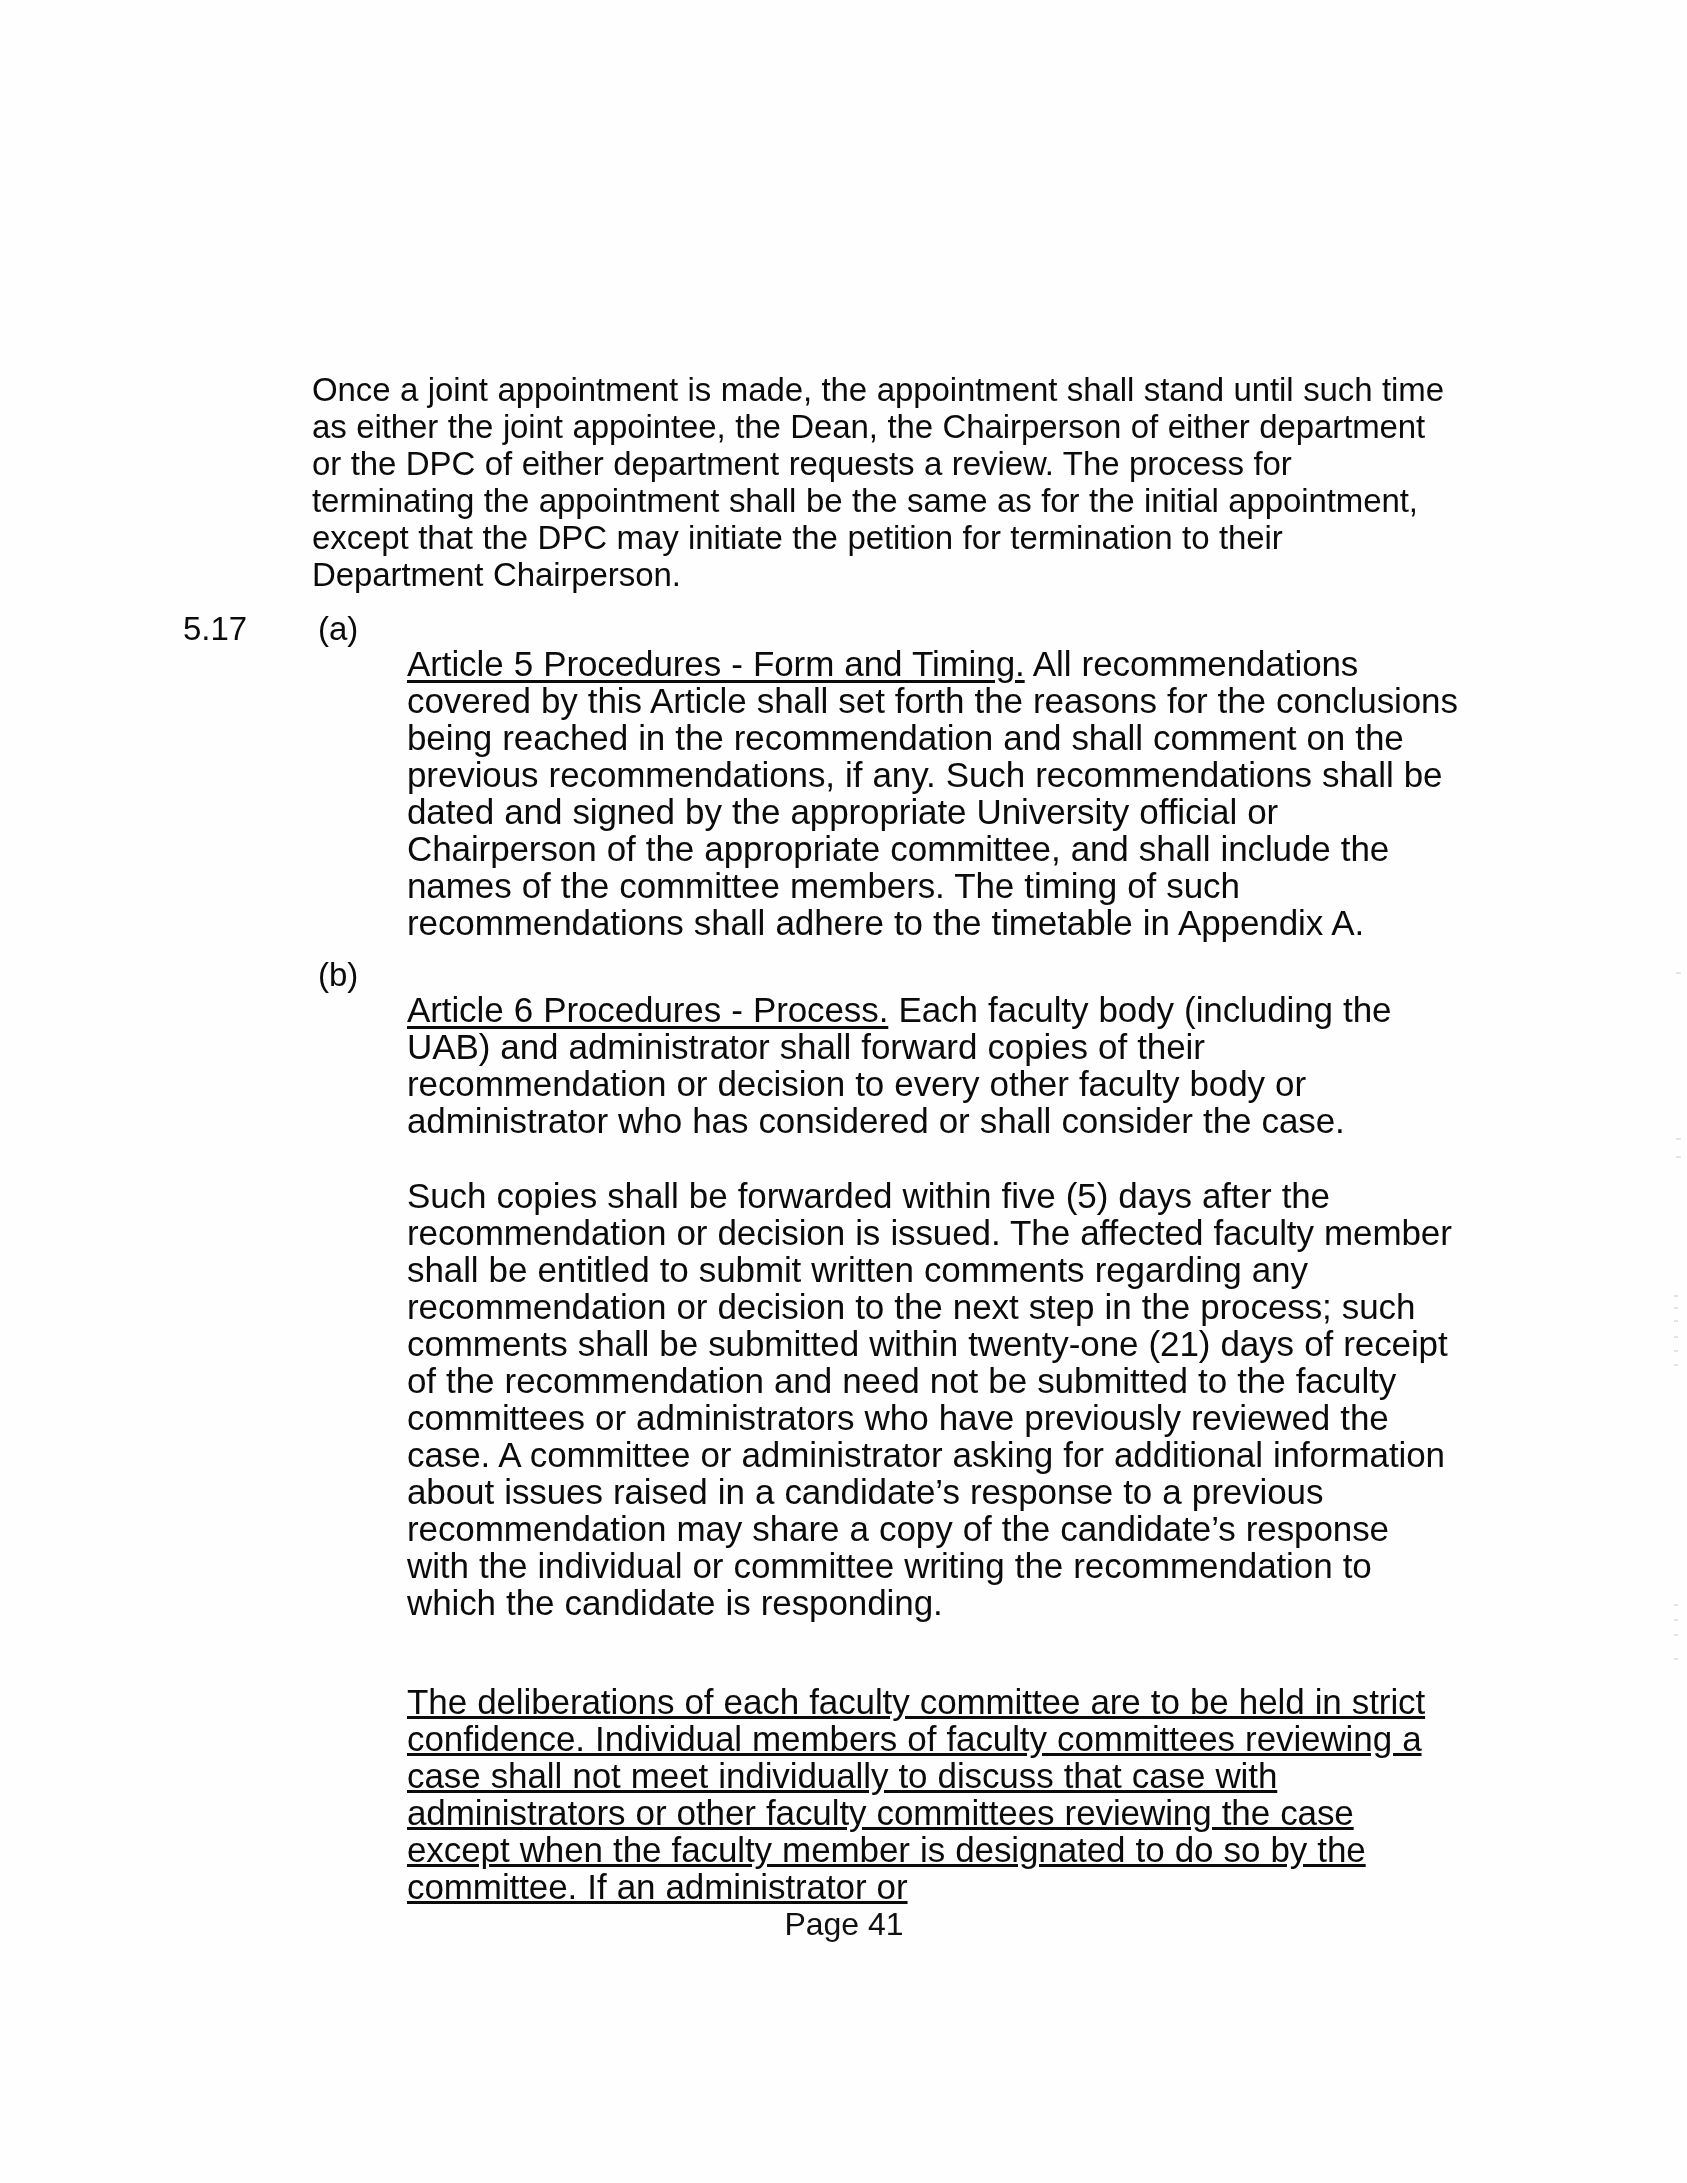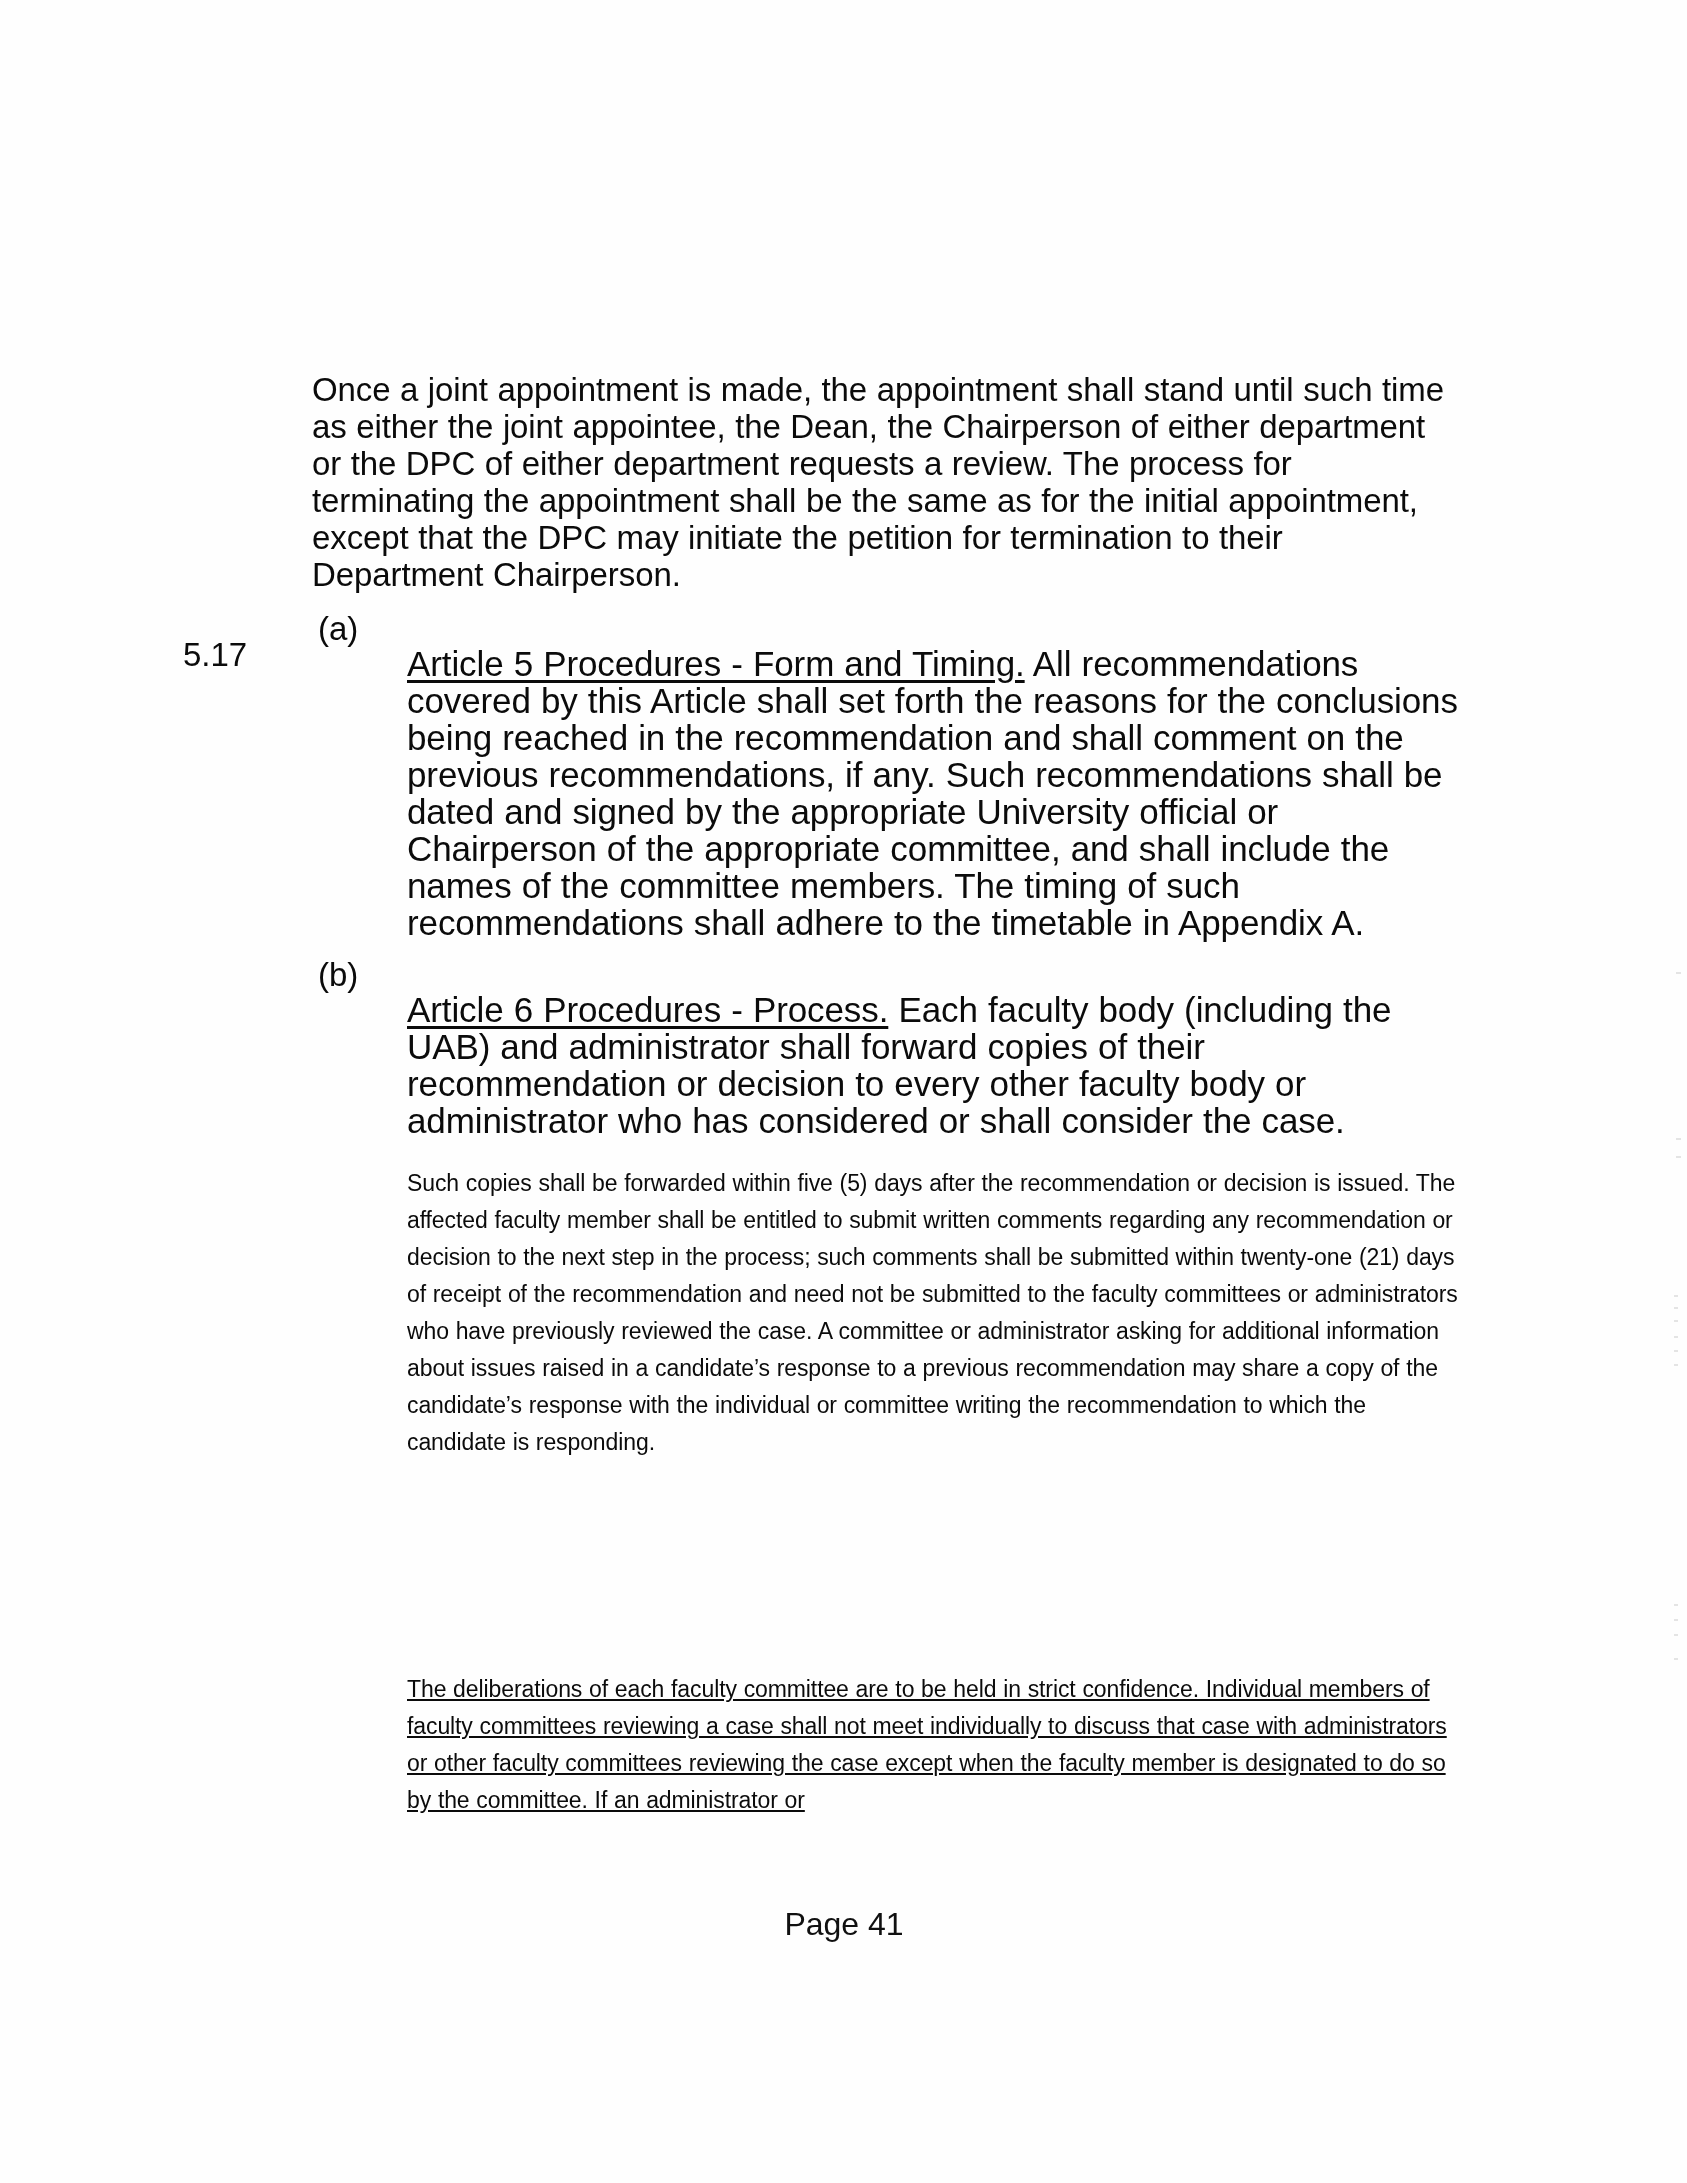--- a/index.html
+++ b/index.html
@@ -67,33 +67,33 @@
   .clause-text {
     position: absolute;
     font-size: 35px;
     line-height: 37px;
     letter-spacing: -0.1px;
     word-spacing: 0.5px;
     color: #0b0b0b;
   }
 
   .clause-a { left: 0; top: 610px; }
-  .clause-a .clause-number { left: 183px; top: 0; margin-top: 26px; }
+  .clause-a .clause-number { left: 183px; top: 0; }
   .clause-a .clause-letter { left: 318px; top: 0; }
   .clause-a .clause-text   { left: 407px; top: 0; width: 1052px; }
 
   .clause-b { left: 0; top: 956px; }
   .clause-b .clause-letter { left: 318px; top: 0; }
   .clause-b .clause-text   { left: 407px; top: 0; width: 1052px; }
 
   .sub-para {
     position: absolute;
     left: 407px;
     width: 1052px;
-    font-size: 23px;
+    font-size: 35px;
     line-height: 37px;
     letter-spacing: -0.1px;
     word-spacing: 0.5px;
     color: #0b0b0b;
   }
   .sub-para-copies { top: 1142px; }
   .sub-para-delib  { top: 1648px; text-decoration: underline; }
 
   .run-head {
     text-decoration: underline;

